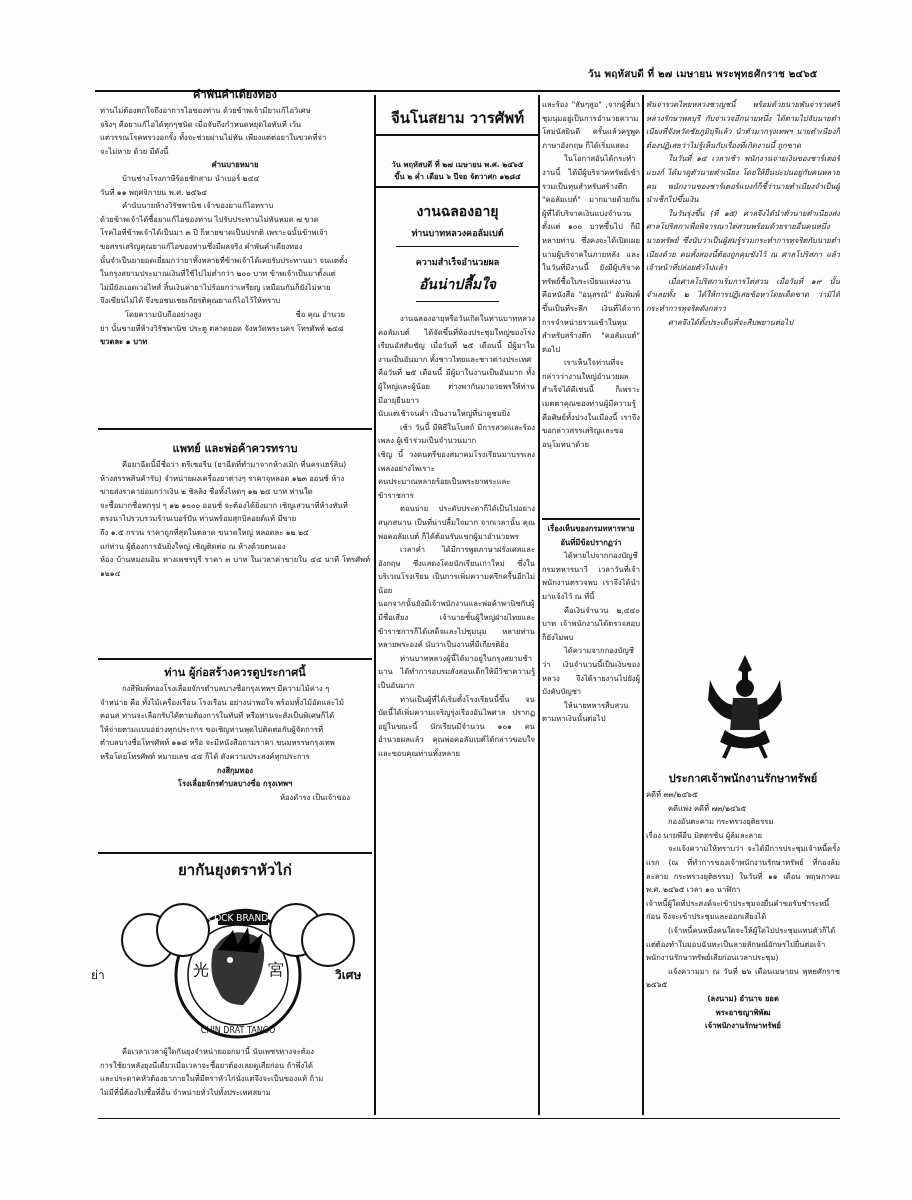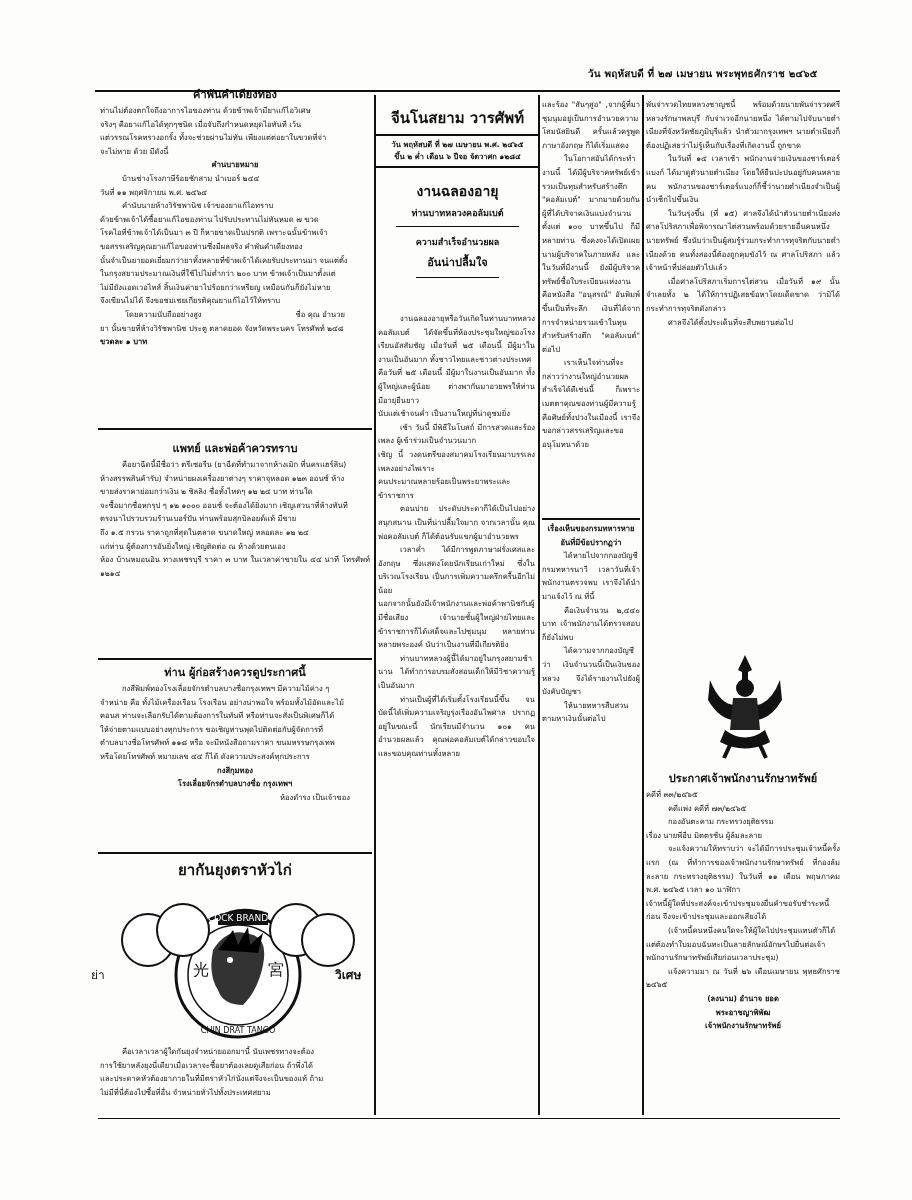--- a/index.html
+++ b/index.html
@@ -8,25 +8,25 @@
   .running-head{position:absolute;top:66px;font-size:10px;font-weight:bold;white-space:nowrap;letter-spacing:0.2px;}
   .rule{position:absolute;background:#111;}
   .col{position:absolute;overflow:hidden;font-size:7.6px;line-height:13.6px;}
   .col p{margin:0 0 0 0;text-align:justify;}
   .col .indent{text-indent:22px;}
   .h-center{text-align:center;font-weight:bold;}
   .big{font-size:11px;line-height:18px;}
   .bigger{font-size:15px;line-height:24px;}
   .masthead{position:absolute;left:375px;top:100px;width:163px;border:1px solid #111;border-width:0 1px 0 1px;}
   .masthead .title{font-size:15px;font-weight:bold;text-align:center;padding:6px 0 4px;border-bottom:2px solid #111;}
-  .masthead .date{font-size:7.5px;font-weight:bold;text-align:center;line-height:12px;padding:3px 0 3px;border-bottom:2px solid #111;}
+  .masthead .date{font-size:7.5px;font-weight:bold;text-align:center;line-height:12px;padding:3px 0 3px;border-bottom:2px solid #111;margin-top:20px;}
   .masthead .head1{font-size:14px;font-weight:bold;text-align:center;padding:12px 0 2px;}
   .masthead .head2{font-size:9px;font-weight:bold;text-align:center;padding:2px 0 6px;border-bottom:1.5px solid #111;margin:0 20px;}
   .masthead .head3{font-size:9px;font-weight:bold;text-align:center;padding:8px 0 2px;}
-  .masthead .head4{font-size:11px;font-weight:bold;text-align:center;padding:2px 0 6px;border-bottom:1.5px solid #111;margin:0 40px;}
+  .masthead .head4{font-size:14px;font-weight:bold;text-align:center;padding:2px 0 6px;border-bottom:1.5px solid #111;margin:0 40px;font-style:italic;}
   .vline{position:absolute;width:1.5px;background:#111;}
   .hline{position:absolute;height:1.5px;background:#111;}
   .emblem{position:absolute;left:700px;top:650px;width:90px;height:110px;}
   .cock{position:absolute;left:118px;top:895px;width:240px;height:145px;}
   .bold{font-weight:bold;}
   .right{text-align:right;}
 </style>
 </head>
 <body>
 
@@ -156,21 +156,21 @@
   <div class="hline" style="left:542px;top:518px;width:98px;"></div>
   <div class="col" style="left:542px;top:522px;width:98px;height:595px;">
     <div class="h-center">เรื่องเห็นของกรมทหารหาย</div>
     <div class="h-center">อันที่มีข้อปรากฏว่า</div>
     <p class="indent">ได้หายไปจากกองบัญชีกรมทหารนาวี เวลาวันที่เจ้าพนักงานตรวจพบ เราจึงได้นำมาแจ้งไว้ ณ ที่นี้</p>
     <p class="indent">คือเงินจำนวน ๒,๔๔๐ บาท เจ้าพนักงานได้ตรวจสอบก็ยังไม่พบ</p>
     <p class="indent">ได้ความจากกองบัญชีว่า เงินจำนวนนี้เป็นเงินของหลวง จึงได้รายงานไปยังผู้บังคับบัญชา</p>
     <p class="indent">ให้นายทหารสืบสวนตามหาเงินนั้นต่อไป</p>
   </div>
 
-  <div class="col" style="left:646px;top:98px;width:194px;height:540px;">
+  <div class="col" style="left:646px;top:98px;width:194px;height:540px;font-style:italic;">
     <p>พันจ่ารวดไทยหลวงชาญชนี้ พร้อมด้วยนายพันจ่ารวดศรีหลวงรักษาพลบุรี กับจ่าเวจอีกนายหนึ่ง ได้ตามไปจับนายตำเนียงที่จังหวัดชัยภูมิบุรีแล้ว นำตัวมากรุงเทพฯ นายตำเนียงก็ต้องปฏิเสธว่าไม่รู้เห็นกับเรื่องที่เกิดงานนี้ ถูกขาด</p>
     <p class="indent">ในวันที่ ๑๔ เวลาเช้า พนักงานจ่ายเงินของชาร์เตอร์แบงก์ ได้มาดูตัวนายตำเนียง โดยให้ยืนปะปนอยู่กับคนหลายคน พนักงานของชาร์เตอร์แบงก์ก็ชี้ว่านายตำเนียงจำเป็นผู้นำเช็กไปขึ้นเงิน</p>
     <p class="indent">ในวันรุ่งขึ้น (ที่ ๑๕) ศาลจึงได้นำตัวนายตำเนียงส่งศาลโปริสภาเพื่อพิจารณาไต่สวนพร้อมด้วยรายอื่นคนหนึ่ง นายทรัพย์ ซึ่งนับว่าเป็นผู้สมรู้ร่วมกระทำการทุจริตกับนายตำเนียงด้วย คนทั้งสองนี้ต้องถูกคุมขังไว้ ณ ศาลโปริสภา แล้วเจ้าหน้าที่ปล่อยตัวไปแล้ว</p>
     <p class="indent">เมื่อศาลโปริสภาเริ่มการไต่สวน เมื่อวันที่ ๑๙ นั้น จำเลยทั้ง ๒ ได้ให้การปฏิเสธข้อหาโดยเด็ดขาด ว่ามิได้กระทำการทุจริตดังกล่าว</p>
     <p class="indent">ศาลจึงได้ตั้งประเด็นที่จะสืบพยานต่อไป</p>
   </div>
 
   <svg class="emblem" viewBox="0 0 90 110">
     <path d="M45 5 L52 20 L48 22 L48 30 L42 30 L42 22 L38 20 Z" fill="#111"></path>
     <circle cx="45" cy="38" r="9" fill="#111"></circle>

